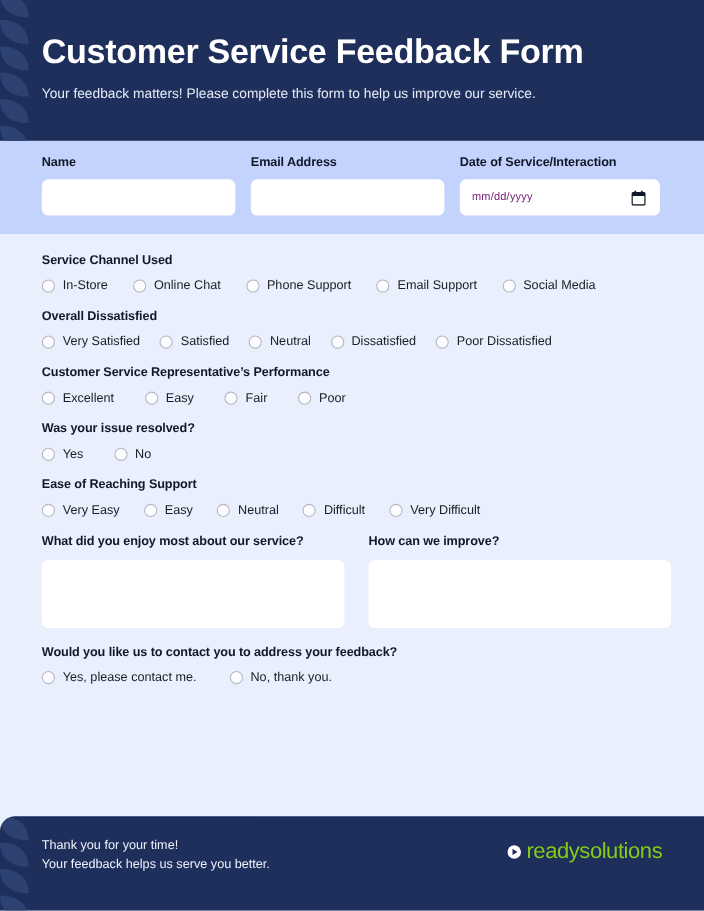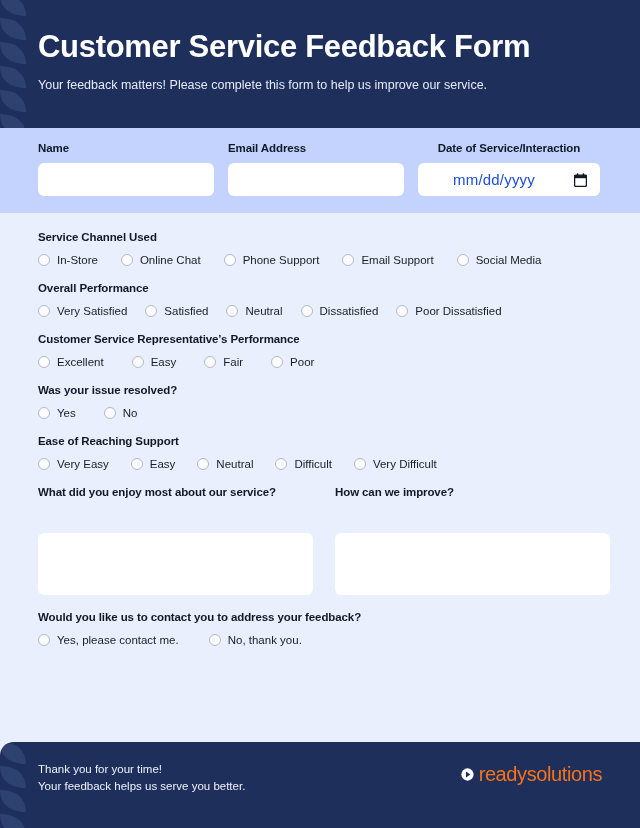--- a/index.html
+++ b/index.html
@@ -70,21 +70,21 @@
     background: #c3d3fd;
     flex: 0 0 85px;
     padding: 14px 30px 0 38px;
     display: flex;
     gap: 14px;
   }
 
   .field-col { display: flex; flex-direction: column; }
   .field-col.name { width: 176px; }
   .field-col.email { width: 176px; }
-  .field-col.date { width: 182px; text-align: center; }
+  .field-col.date { width: 182px; }
 
   .field-label {
     font-size: 11.5px;
     font-weight: bold;
     color: #111827;
     margin-bottom: 9px;
     letter-spacing: -0.1px;
   }
 
   .text-input {
@@ -104,25 +104,24 @@
     position: relative;
     height: 33px;
     background: #ffffff;
     border-radius: 6px;
     display: flex;
     align-items: center;
     padding: 0 11px;
   }
 
   .date-placeholder {
-    font-size: 15px;
-    color: #1d4ed8;
+    font-size: 10px;
+    color: #701a75;
     font-family: "Liberation Sans", sans-serif;
     letter-spacing: 0.2px;
-    margin-left: 24px;
   }
 
   .cal-icon {
     position: absolute;
     right: 13px;
     top: 50%;
     transform: translateY(-50%);
     width: 13px;
     height: 14px;
   }
@@ -181,21 +180,21 @@
   .radio-row.rg-resolved .radio-opt { margin-right: 28px; }
   .radio-row.rg-ease .radio-opt { margin-right: 22px; }
   .radio-row.rg-contact .radio-opt { margin-right: 30px; }
 
   
   .ta-section {
     display: flex;
     gap: 22px;
     margin-bottom: 16px;
   }
-  .ta-col { flex: 1 1 0; display: flex; flex-direction: column; gap: 24px; }
+  .ta-col { flex: 1 1 0; display: flex; flex-direction: column; }
 
   .ta-box {
     height: 62px;
     background: #ffffff;
     border: none;
     border-radius: 6px;
     resize: none;
     outline: none;
     font-family: "Liberation Sans", sans-serif;
     font-size: 12px;
@@ -245,21 +244,21 @@
   }
 
   .logo-mark {
     width: 13px;
     height: 13px;
     flex: 0 0 auto;
   }
 
   .logo-text {
     font-size: 20px;
-    color: #f97316;
+    color: #84cc16;
     font-weight: 400;
     letter-spacing: -0.4px;
     font-family: "Liberation Sans", sans-serif;
   }
 </style>
 </head>
 <body>
 
 <div class="page">
 
@@ -328,21 +327,21 @@
           <span class="radio-label">Email Support</span>
         </label>
         <label class="radio-opt">
           <span class="radio-circle"></span>
           <span class="radio-label">Social Media</span>
         </label>
       </div>
     </div>
 
     <div class="group">
-      <div class="group-title">Overall Performance</div>
+      <div class="group-title">Overall Dissatisfied</div>
       <div class="radio-row rg-satis">
         <label class="radio-opt">
           <span class="radio-circle"></span>
           <span class="radio-label">Very Satisfied</span>
         </label>
         <label class="radio-opt">
           <span class="radio-circle"></span>
           <span class="radio-label">Satisfied</span>
         </label>
         <label class="radio-opt">

